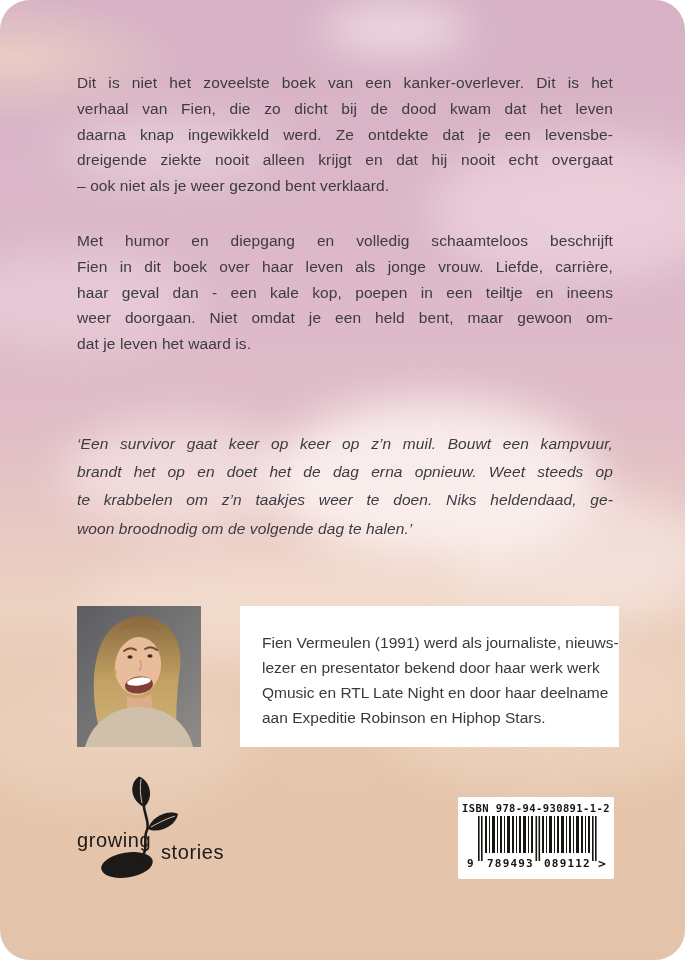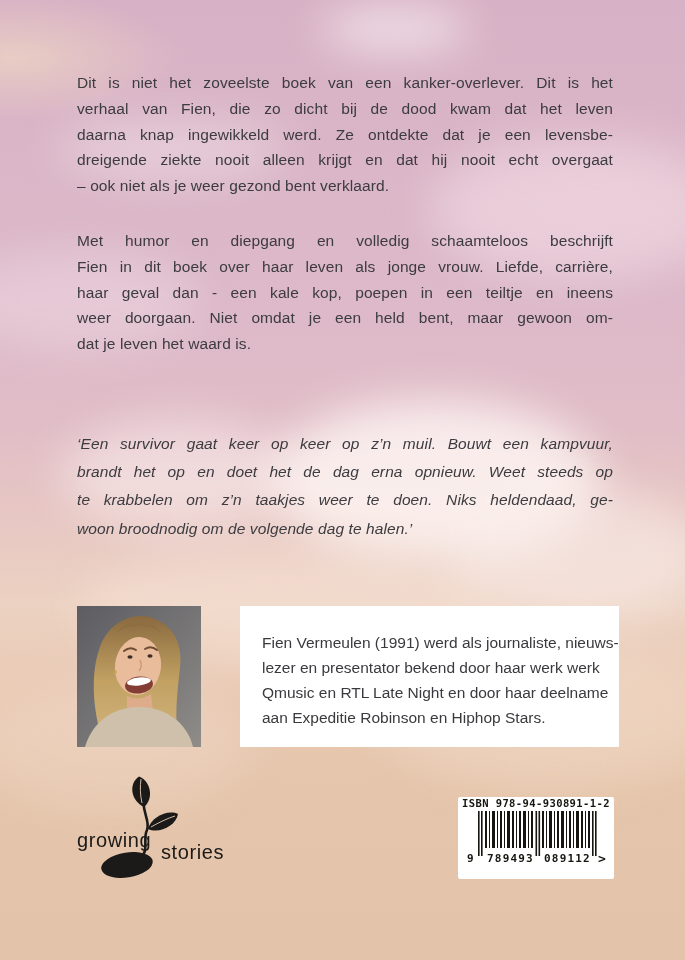--- a/index.html
+++ b/index.html
@@ -5,20 +5,21 @@
   html,body{margin:0;padding:0;background:#fff;}
   .cover{
     position:relative;width:685px;height:960px;overflow:hidden;
     font-family:"Liberation Sans",sans-serif;
     background:
       radial-gradient(ellipse 240px 90px at 2% 6%, rgba(238,213,195,.75), rgba(238,213,195,0) 70%),
       radial-gradient(ellipse 300px 140px at 88% 20%, rgba(228,190,204,.55), rgba(228,190,204,0) 70%),
       linear-gradient(180deg,
         #d7b1c5 0%, #dab6c8 18%, #ddb9c9 32%, #e0bdc7 44%,
         #e7c7c3 54%, #ecd2c2 63%, #e9cab4 72%, #e5c5ab 82%, #e3c3a9 100%);
+    border-radius: 30px;
   }
   .cloud{position:absolute;border-radius:50%;filter:blur(22px);pointer-events:none;}
   .c1{left:320px;top:8px;width:150px;height:42px;background:rgba(255,251,252,.65);}
   .c2{left:55px;top:118px;width:230px;height:64px;background:rgba(250,238,243,.38);}
   .c3{left:430px;top:140px;width:300px;height:140px;background:rgba(250,233,238,.42);}
   .c4{left:-50px;top:250px;width:250px;height:100px;background:rgba(250,236,240,.32);}
   .c5{left:60px;top:420px;width:240px;height:110px;background:rgba(253,244,244,.5);}
   .c6{left:270px;top:400px;width:330px;height:160px;background:rgba(255,248,246,.78);}
   .c7{left:450px;top:490px;width:260px;height:130px;background:rgba(252,240,236,.55);}
   .c8{left:80px;top:545px;width:430px;height:120px;background:rgba(250,233,221,.4);}
@@ -40,21 +41,21 @@
   .bio-textbox .line{text-align:left;text-align-last:left;font-size:15.5px;line-height:25px;
         color:#3a393d;white-space:nowrap;}
 
   .logo{position:absolute;left:77px;top:776px;width:160px;height:106px;color:#1b1a18;}
   .logo svg{position:absolute;left:0;top:0;}
   .logo-word{position:absolute;top:53px;font-size:20px;letter-spacing:.6px;font-weight:400;}
   .logo-word.left{left:0;text-align:right;}
   .logo-word.right{left:84px;margin-top:12px;}
 
   .barcode-box{position:absolute;left:458px;top:797px;width:156px;height:82px;background:#ffffff;
-        border-radius:2px;box-sizing:border-box;}
+        border-radius:2px;box-sizing:border-box;padding-top:5px;}
   .isbn-label{text-align:center;font-family:"DejaVu Sans Mono",monospace;font-weight:bold;
         font-size:10.5px;letter-spacing:.4px;color:#16150f;}
   .bars-wrap{margin:2px auto 0 auto;width:140px;}
 </style>
 </head>
 <body>
 
 <div class="cover">
 
   <div class="cloud c1"></div>

